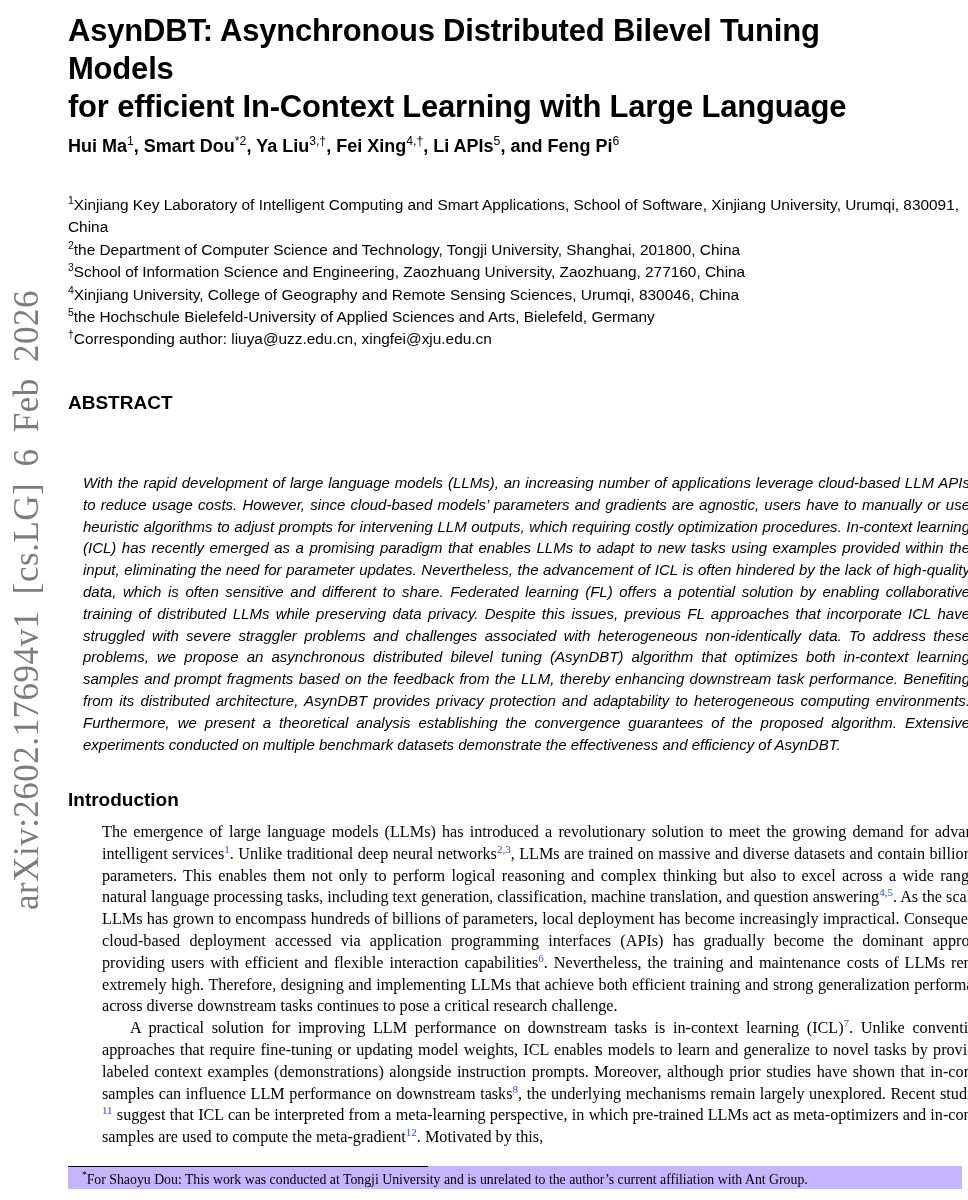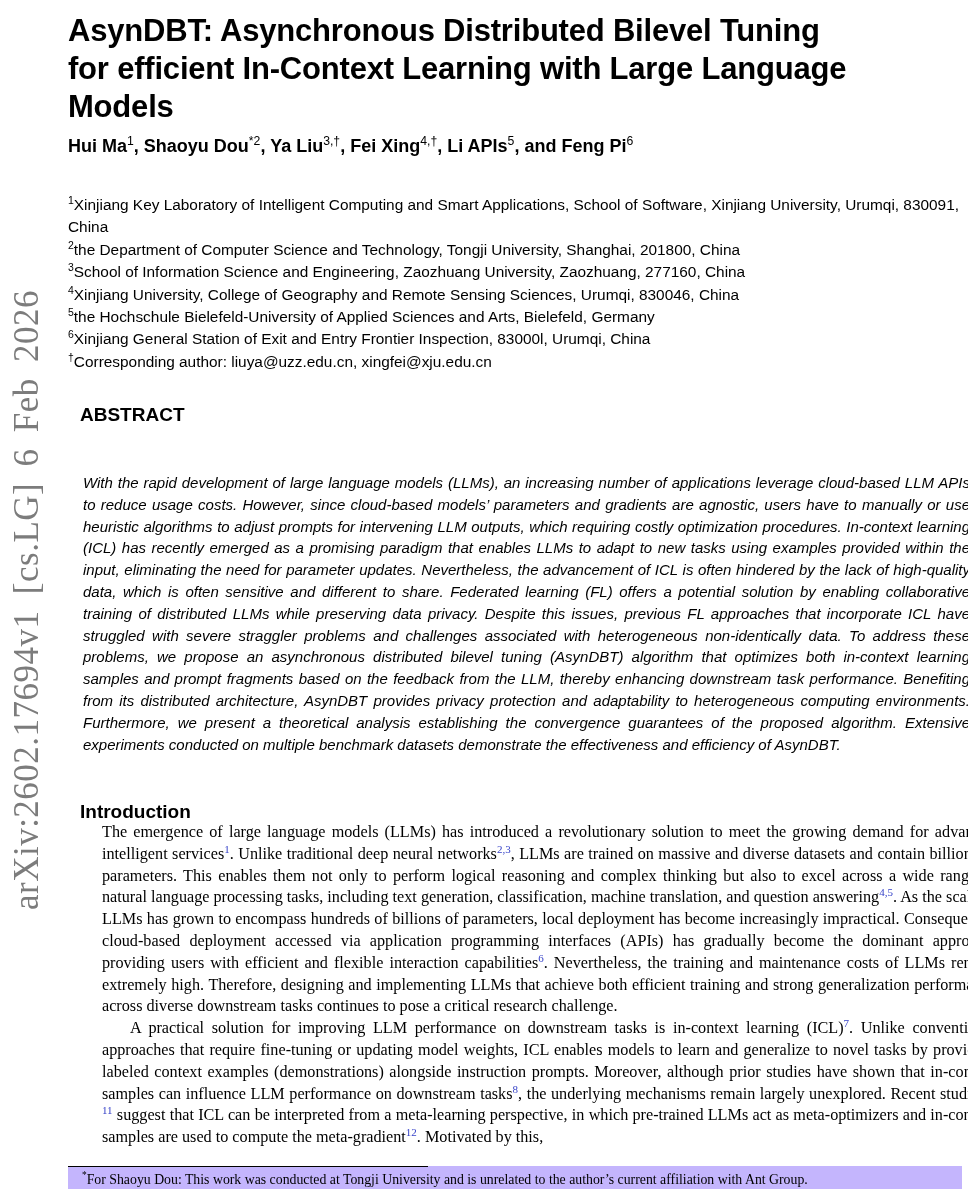--- a/index.html
+++ b/index.html
@@ -76,21 +76,21 @@
     width: 100%;
     font-size: 15.4px;
     line-height: 22.4px;
   }
   .aff-line { margin: 0; }
   .section-heading {
     position: absolute;
     left: 0;
     font-size: 19px;
     font-weight: bold;
-    margin: 12px;
+    margin: 0;
   }
   .abstract-heading { top: 392px; }
   .abstract-body {
     position: absolute;
     top: 464px;
     left: 7px;
     width: 887px;
     font-size: 15px;
     line-height: 21.8px;
     text-align: justify;
@@ -139,33 +139,32 @@
 <div class="page">
 
   <div class="watermark-rail">
     <div class="watermark">arXiv:2602.17694v1 [cs.LG] 6 Feb 2026</div>
   </div>
 
   <div class="content">
 
     <h1 class="paper-title">
       <div class="title-line">AsynDBT: Asynchronous Distributed Bilevel Tuning</div>
+      <div class="title-line">Models</div>
       <div class="title-line">for efficient In-Context Learning with Large Language</div>
-      <div class="title-line">Models</div>
     </h1>
 
-    <div class="authors" id="authors"><span>Hui Ma</span><sup>1</sup>, <span>Shaoyu Dou</span><sup>*2</sup>, <span>Ya Liu</span><sup>3,†</sup>, <span>Fei Xing</span><sup>4,†</sup>, <span>Li APIs</span><sup>5</sup>, and <span>Feng Pi</span><sup>6</sup></div>
+    <div class="authors" id="authors"><span>Hui Ma</span><sup>1</sup>, <span>Smart Dou</span><sup>*2</sup>, <span>Ya Liu</span><sup>3,†</sup>, <span>Fei Xing</span><sup>4,†</sup>, <span>Li APIs</span><sup>5</sup>, and <span>Feng Pi</span><sup>6</sup></div>
 
     <div class="affiliations" id="affiliations">
         <div class="aff-line"><sup>1</sup>Xinjiang Key Laboratory of Intelligent Computing and Smart Applications, School of Software, Xinjiang University, Urumqi, 830091, China</div>
         <div class="aff-line"><sup>2</sup>the Department of Computer Science and Technology, Tongji University, Shanghai, 201800, China</div>
         <div class="aff-line"><sup>3</sup>School of Information Science and Engineering, Zaozhuang University, Zaozhuang, 277160, China</div>
         <div class="aff-line"><sup>4</sup>Xinjiang University, College of Geography and Remote Sensing Sciences, Urumqi, 830046, China</div>
         <div class="aff-line"><sup>5</sup>the Hochschule Bielefeld-University of Applied Sciences and Arts, Bielefeld, Germany</div>
-        <div class="aff-line"><sup>6</sup>Xinjiang General Station of Exit and Entry Frontier Inspection, 83000l, Urumqi, China</div>
         <div class="aff-line"><sup>†</sup>Corresponding author: liuya@uzz.edu.cn, xingfei@xju.edu.cn</div>
       </div>
 
     <h2 class="section-heading abstract-heading">ABSTRACT</h2>
 
     <p class="abstract-body">With the rapid development of large language models (LLMs), an increasing number of applications leverage cloud-based LLM APIs to reduce usage costs. However, since cloud-based models’ parameters and gradients are agnostic, users have to manually or use heuristic algorithms to adjust prompts for intervening LLM outputs, which requiring costly optimization procedures. In-context learning (ICL) has recently emerged as a promising paradigm that enables LLMs to adapt to new tasks using examples provided within the input, eliminating the need for parameter updates. Nevertheless, the advancement of ICL is often hindered by the lack of high-quality data, which is often sensitive and different to share. Federated learning (FL) offers a potential solution by enabling collaborative training of distributed LLMs while preserving data privacy. Despite this issues, previous FL approaches that incorporate ICL have struggled with severe straggler problems and challenges associated with heterogeneous non-identically data. To address these problems, we propose an asynchronous distributed bilevel tuning (AsynDBT) algorithm that optimizes both in-context learning samples and prompt fragments based on the feedback from the LLM, thereby enhancing downstream task performance. Benefiting from its distributed architecture, AsynDBT provides privacy protection and adaptability to heterogeneous computing environments. Furthermore, we present a theoretical analysis establishing the convergence guarantees of the proposed algorithm. Extensive experiments conducted on multiple benchmark datasets demonstrate the effectiveness and efficiency of AsynDBT.</p>
 
     <h2 class="section-heading intro-heading">Introduction</h2>
 
     <div class="intro-body" id="intro-body">

